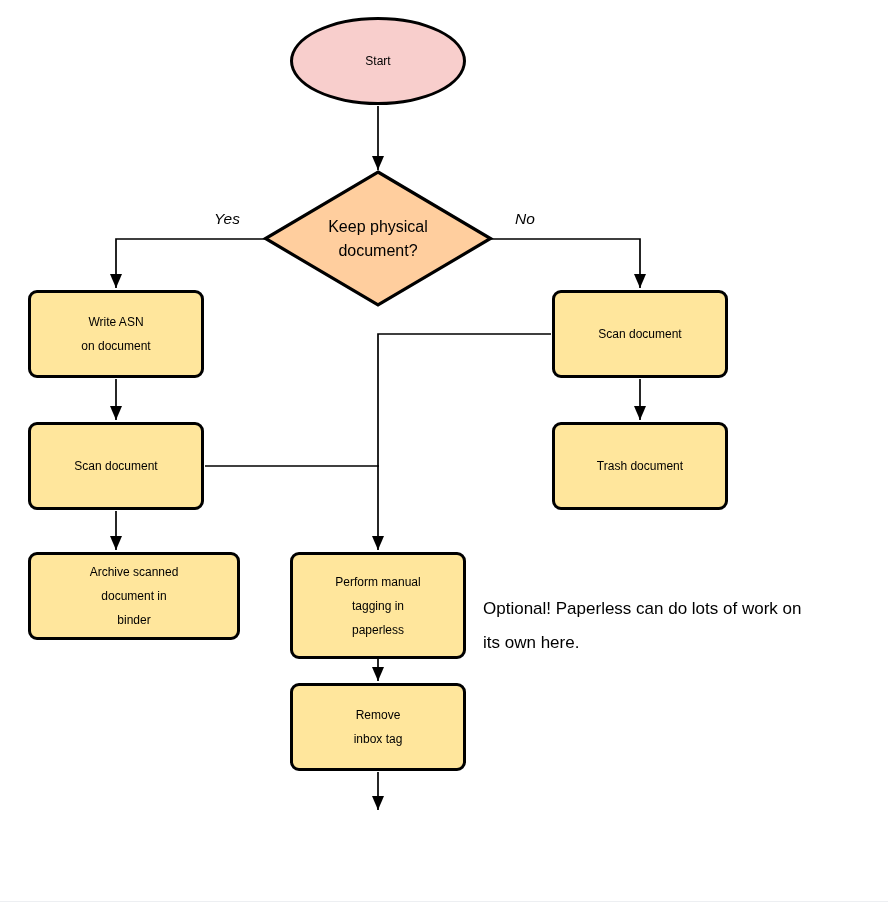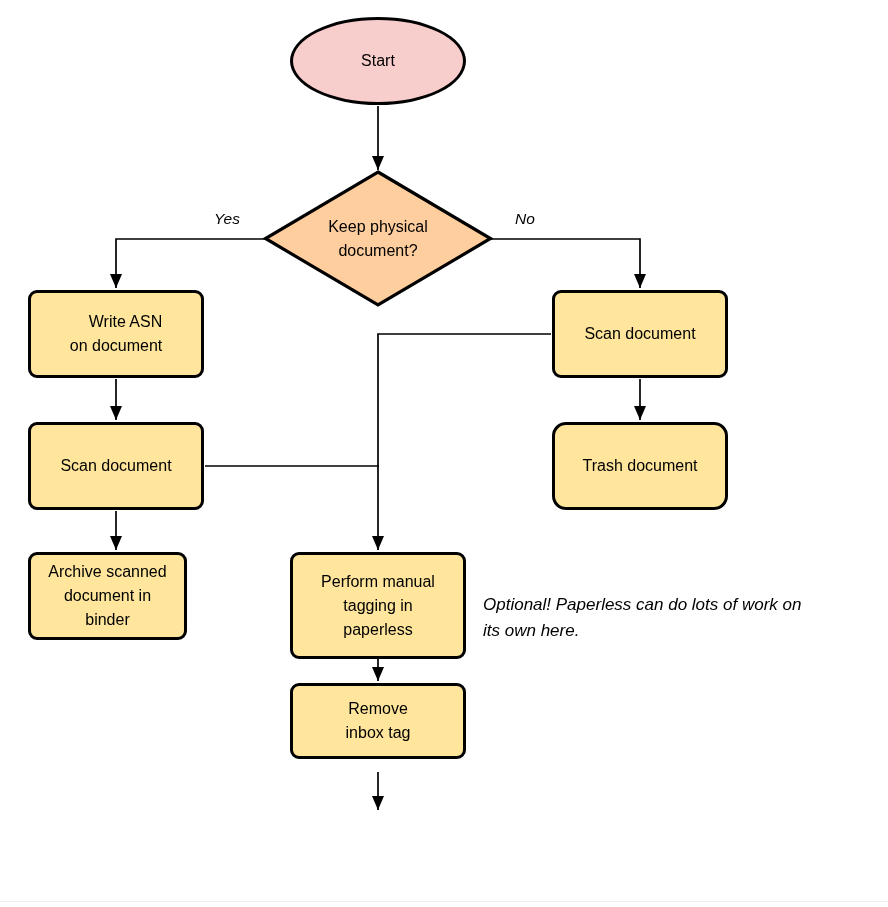--- a/index.html
+++ b/index.html
@@ -39,21 +39,21 @@
   .arrowhead { fill: var(--line); }
   .node {
     position: absolute;
     box-sizing: border-box;
     display: flex;
     align-items: center;
     justify-content: center;
     text-align: center;
     border: 3px solid var(--stroke);
     background: var(--process-fill);
-    font-size: 16px;
+    font-size: 12px;
     line-height: 24px;
     white-space: pre-line;
   }
   .process { border-radius: 9px; }
   .terminator {
     border-radius: 50%;
     background: var(--terminator-fill);
     border-width: 3.5px;
   }
   .decision-label {
@@ -73,42 +73,41 @@
     text-align: center;
     background: var(--background);
     padding: 0 2px;
   }
   .annotation {
     position: absolute;
     left: 483px;
     top: 592px;
     width: 400px;
     font-size: 17px;
-    line-height: 26px;
-    font-style: italic;
+    line-height: 34px;
     white-space: pre-line;
   }
   .bottom-border {
     position: absolute;
     left: 0;
     top: 901px;
     width: 888px;
     height: 1px;
     background: var(--bottom-border);
   }
   
   #node-start        { left: 290px; top: 17px;  width: 176px; height: 88px; }
   #decision-label    { left: 265px; top: 172px; width: 226px; height: 133px; }
-  #node-write-asn    { left: 28px;  top: 290px; width: 176px; height: 88px; text-align: right; }
+  #node-write-asn    { left: 28px;  top: 290px; width: 176px; height: 88px; }
   #node-scan-left    { left: 28px;  top: 422px; width: 176px; height: 88px; }
-  #node-archive      { left: 28px;  top: 552px; width: 159px; height: 88px; }
+  #node-archive      { left: 28px;  top: 552px; width: 212px; height: 88px; }
   #node-scan-right   { left: 552px; top: 290px; width: 176px; height: 88px; }
-  #node-trash        { left: 552px; top: 422px; width: 176px; height: 88px; border-radius: 14px; }
+  #node-trash        { left: 552px; top: 422px; width: 176px; height: 88px; }
   #node-tagging      { left: 290px; top: 552px; width: 176px; height: 107px; }
-  #node-remove-inbox { left: 290px; top: 683px; width: 176px; height: 76px; }
+  #node-remove-inbox { left: 290px; top: 683px; width: 176px; height: 88px; }
   #node-end          { left: 290px; top: 812px; width: 176px; height: 88px; }
   #edge-label-yes    { left: 201px; top: 210px; width: 48px; font-style: italic; }
   #edge-label-no     { left: 501px; top: 210px; width: 44px; font-style: italic; }
 </style>
 </head>
 <body>
 
 <div class="canvas">
 
   <svg class="connector-layer" width="888" height="907" viewBox="0 0 888 907" xmlns="http://www.w3.org/2000/svg">

